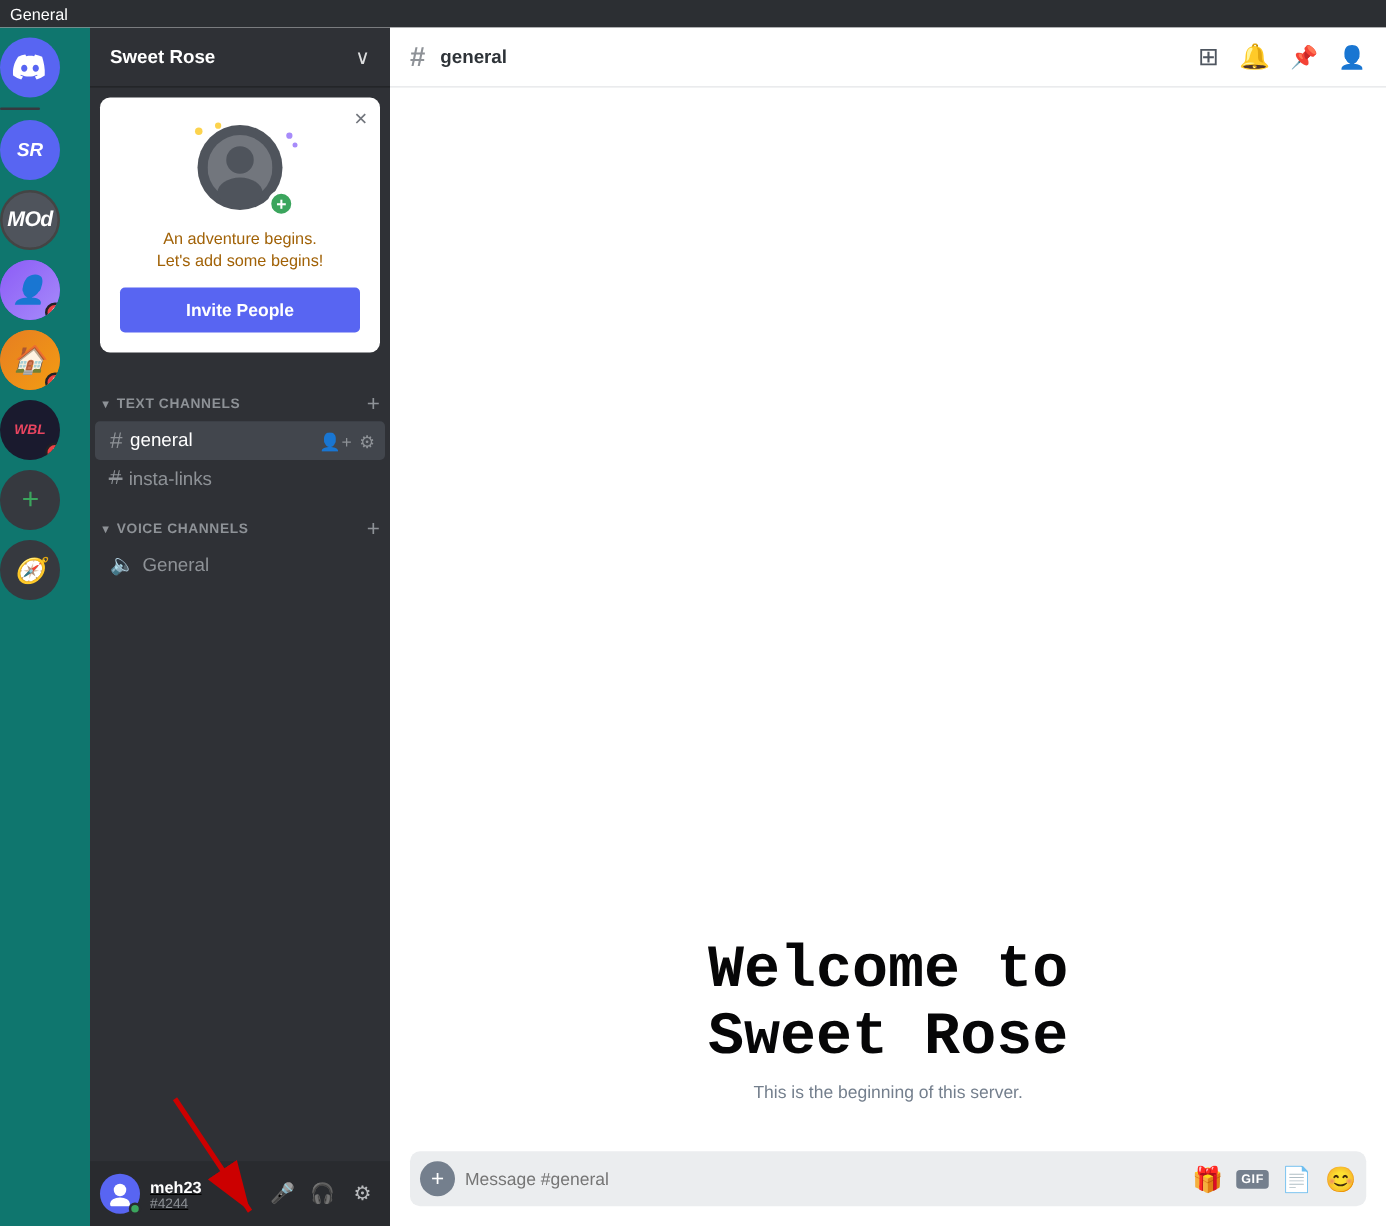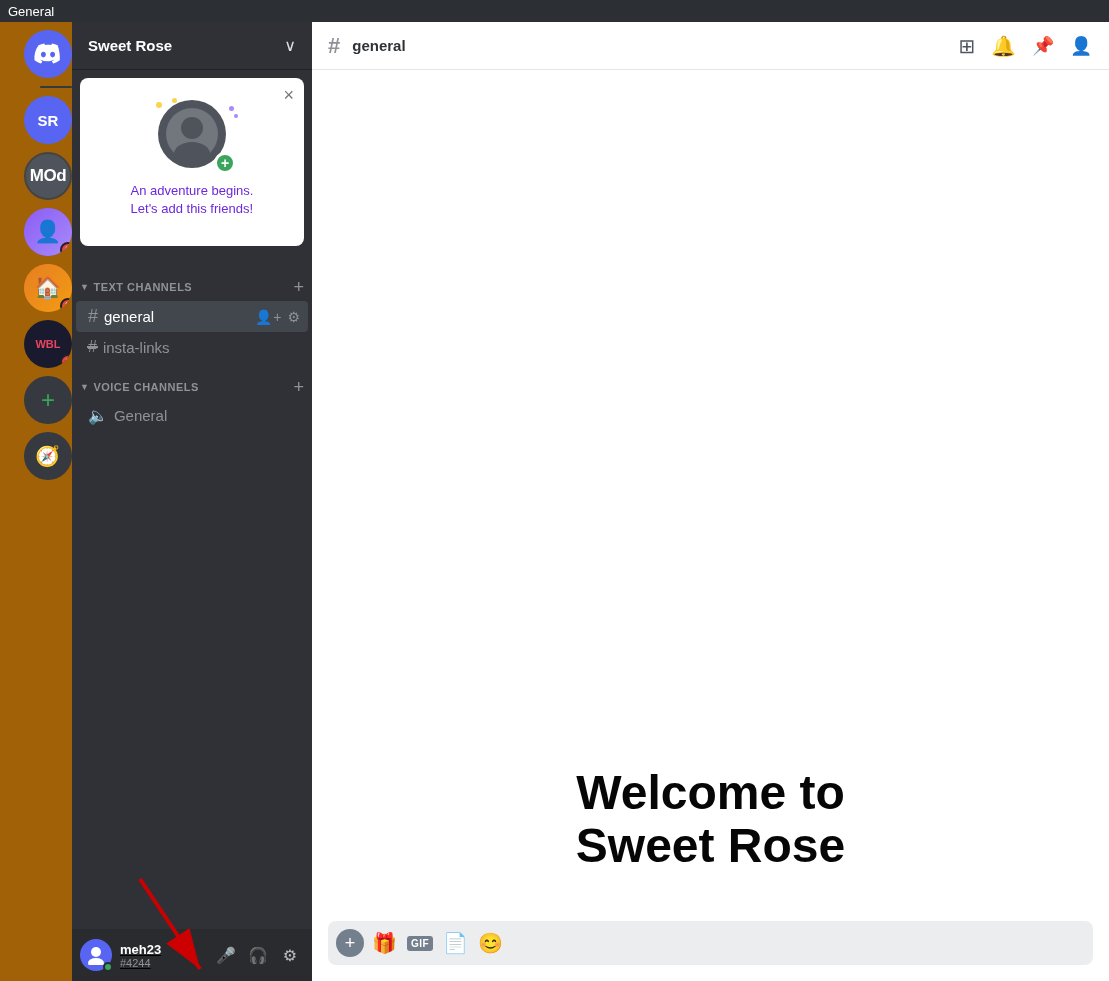--- a/index.html
+++ b/index.html
@@ -19,28 +19,29 @@
 
     .app-body {
       display: flex;
       flex: 1;
       overflow: hidden;
     }
 
     
     .server-sidebar {
       width: 72px;
-      background: #a16207;
+      background: #0f766e;
       display: flex;
       flex-direction: column;
-      align-items: flex-end;
+      align-items: flex-start;
       padding: 8px 0;
       gap: 8px;
       overflow-y: auto;
       flex-shrink: 0;
+      font-style: italic;
     }
 
     .server-icon {
       width: 48px;
       height: 48px;
       border-radius: 50%;
       display: flex;
       align-items: center;
       justify-content: center;
       cursor: pointer;
@@ -166,23 +167,23 @@
       position: absolute;
       top: 8px;
       right: 10px;
       color: #72767d;
       font-size: 18px;
       cursor: pointer;
       line-height: 1;
     }
 
     .invite-text {
-      text-align: left;
+      text-align: center;
       font-size: 13px;
-      color: #6d28d9;
+      color: #a16207;
       margin-bottom: 12px;
       line-height: 1.4;
     }
 
     .invite-btn {
       background: #5865f2;
       color: #fff;
       border: none;
       border-radius: 4px;
       padding: 10px 24px;
@@ -391,20 +392,21 @@
       margin-bottom: 24px;
       width: 100%;
     }
 
     .welcome-title {
       font-size: 48px;
       font-weight: 900;
       color: #060607;
       line-height: 1.1;
       margin-bottom: 8px;
+      font-family: Liberation Mono, monospace;
     }
 
     .welcome-subtitle {
       font-size: 14px;
       color: #747f8d;
     }
 
     .chat-input-bar {
       height: 44px;
       background: #ebedef;
@@ -550,22 +552,23 @@
             <circle cx="26" cy="20" r="11" fill="#4f545c"></circle>
             <ellipse cx="26" cy="46" rx="18" ry="12" fill="#4f545c"></ellipse>
           </svg>
         </div>
 
         <div style="position:absolute;bottom:0;right:6px;width:22px;height:22px;background:#3ba55d;border-radius:50%;border:3px solid #fff;display:flex;align-items:center;justify-content:center;color:#fff;font-size:14px;font-weight:bold;line-height:1;z-index:2;">+</div>
       </div>
 
       <div class="invite-text">
         <span>An adventure begins.</span><br>
-        <span>Let's add this friends!</span>
-      </div>
+        <span>Let's add some begins!</span>
+      </div>
+      <button class="invite-btn">Invite People</button>
     </div>
 
     <div class="channel-list">
 
       <div class="channel-category">
         <span class="channel-category-name">
           <span style="font-size:9px;">▼</span>
           <span>TEXT CHANNELS</span>
         </span>
         <span class="channel-category-add">+</span>
@@ -648,25 +651,27 @@
         <span class="chat-header-icon" style="font-size:18px;">👤</span>
       </div>
     </div>
 
     <div class="chat-content">
       <div class="welcome-section">
         <div class="welcome-title">
           <span>Welcome to</span><br>
           <span>Sweet Rose</span>
         </div>
+        <div class="welcome-subtitle">This is the beginning of this server.</div>
       </div>
     </div>
 
     <div class="chat-input-bar">
       <div class="chat-input-add">+</div>
+      <input class="chat-input-field" type="text" placeholder="Message #general" style="">
       <div class="chat-input-icons">
         <span class="chat-gift-icon">🎁</span>
         <span class="gif-badge">GIF</span>
         <span class="chat-input-sticker">📄</span>
         <span class="chat-emoji-icon">😊</span>
       </div>
     </div>
   </div>
 </div>
 

